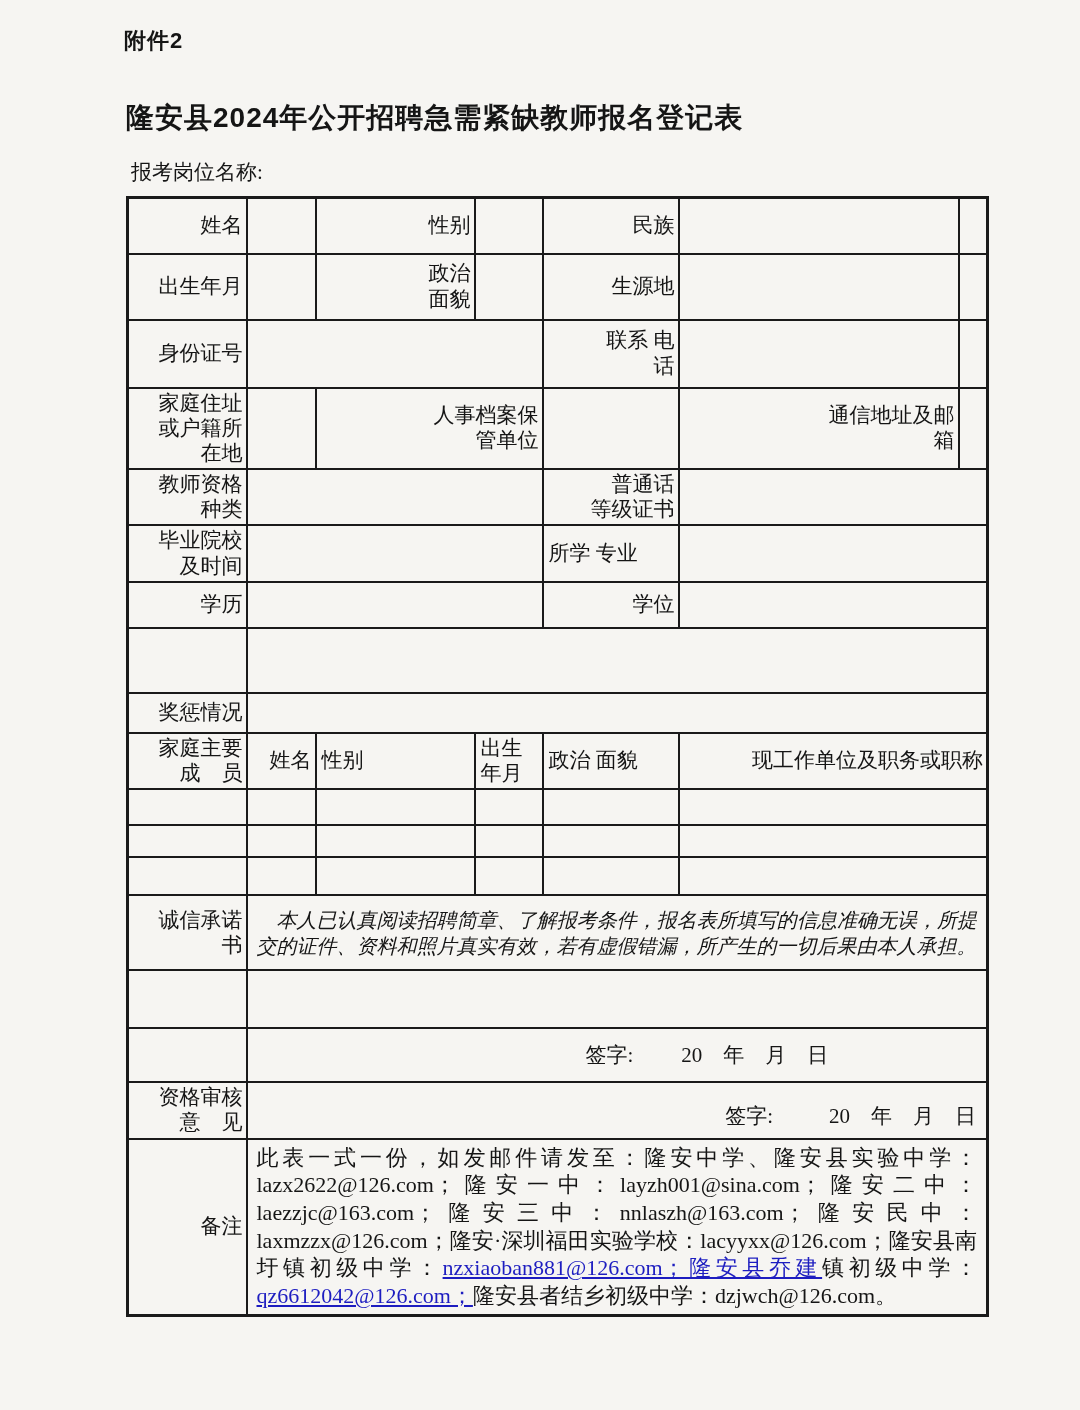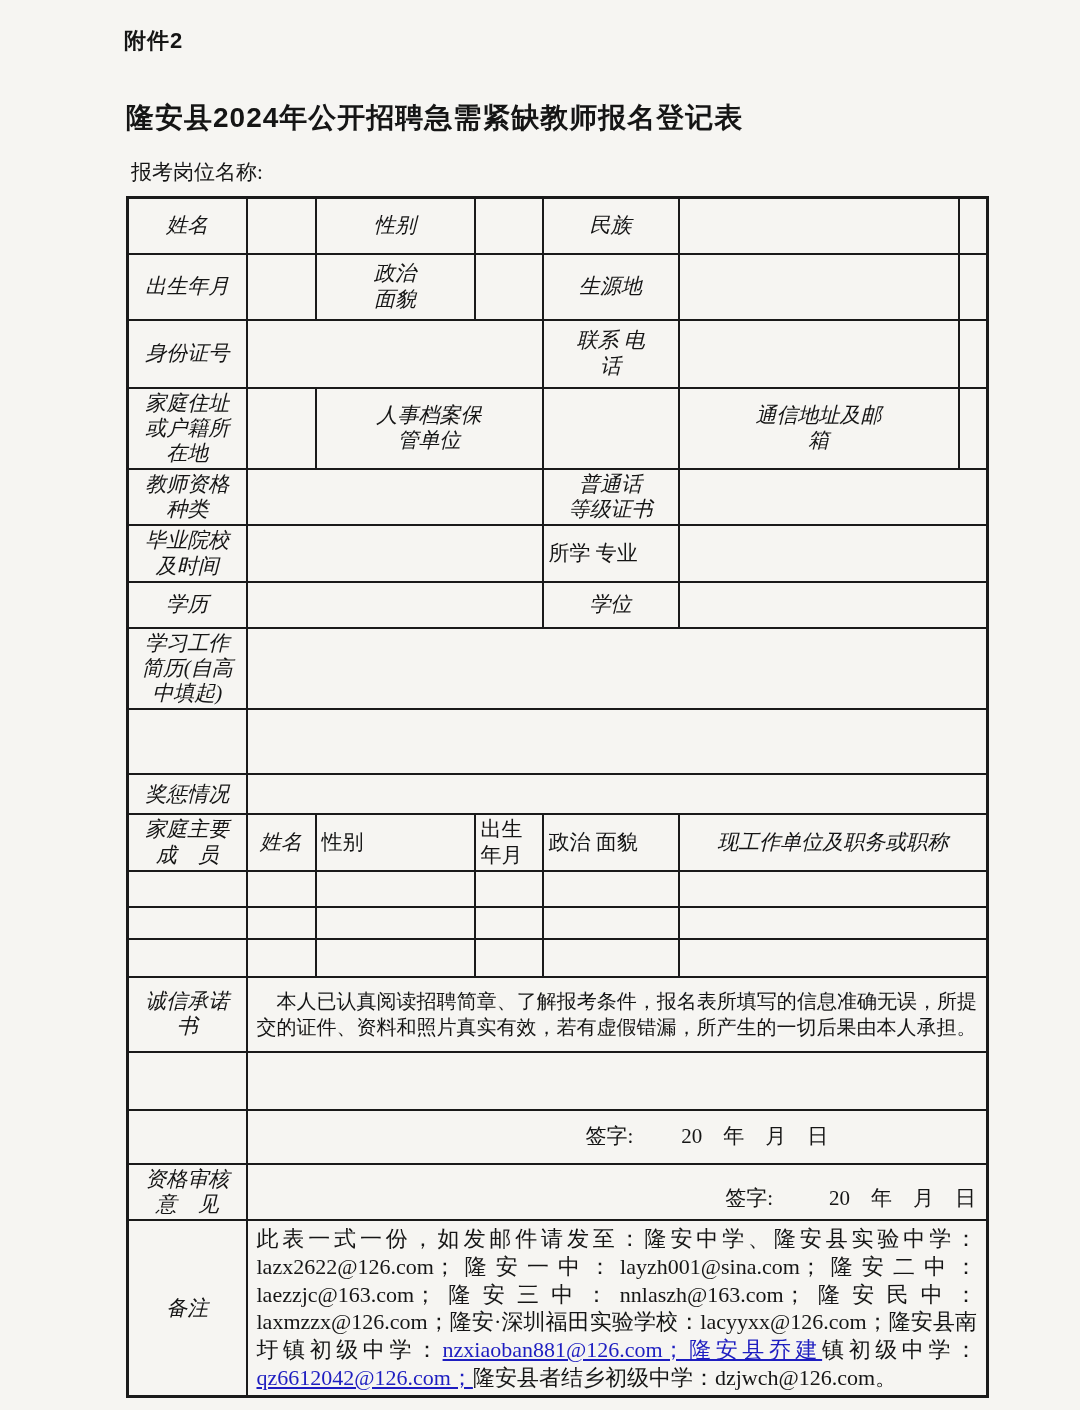--- a/index.html
+++ b/index.html
@@ -33,28 +33,28 @@
     border:3px solid #1a1a1a;
   }
   td{
     border:2px solid #1a1a1a;
     padding:2px 3px;
     vertical-align:middle;
     font-size:21px;
     line-height:1.2;
     overflow:hidden;
   }
-  td.lbl{text-align:center;white-space:pre-line;font-style:italic;}
+  td.lbl{text-align:right;white-space:pre-line;}
   td.lbl-l{text-align:left;white-space:pre-line;padding-left:5px;}
   td.val{}
   td.txt{
     text-align:justify;vertical-align:middle;
     padding:4px 9px;
   }
-  .promise{font-size:20px;line-height:1.3;text-indent:1em;display:block;}
+  .promise{font-size:20px;line-height:1.3;text-indent:1em;display:block;font-style:italic;}
   .notes-txt{font-size:22px;line-height:1.26;display:block;text-indent:0;}
   td.sig-mid{text-align:left;padding-left:338px;vertical-align:middle;}
   td.sig-right{text-align:right;padding-right:10px;vertical-align:bottom;padding-bottom:8px;}
   .sig-date1{margin-left:48px;}
   .sig-date2{margin-left:56px;}
   .ws{white-space:pre;}
   .link{color:#1d1dc0;text-decoration:underline;cursor:pointer;}
 </style>
 </head>
 <body>
@@ -137,26 +137,20 @@
       <td class="val" colspan="2"></td>
     </tr>
 
     <tr style="height:46px">
       <td class="lbl">学历</td>
       <td class="val" colspan="3"></td>
       <td class="lbl">学位</td>
       <td class="val" colspan="2"></td>
     </tr>
 
-    <tr style="height:79px">
-      <td class="lbl">学习工作
-简历(自高
-中填起)</td>
-      <td class="val" colspan="6"></td>
-    </tr>
 
     <tr style="height:65px">
       <td class="val"></td>
       <td class="val" colspan="6"></td>
     </tr>
 
     <tr style="height:40px">
       <td class="lbl">奖惩情况</td>
       <td class="val" colspan="6"></td>
     </tr>

